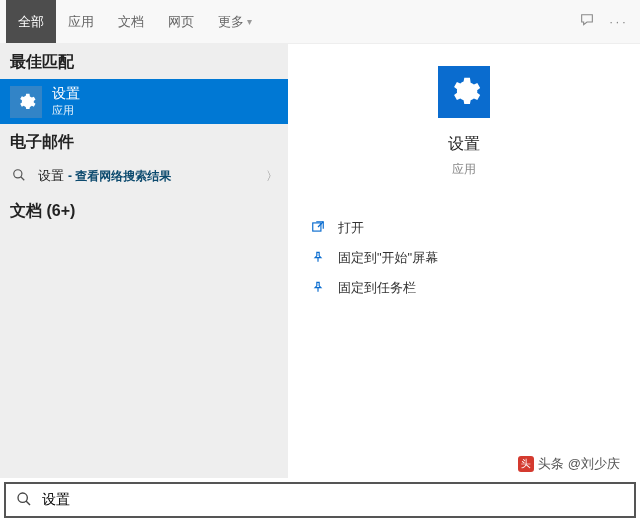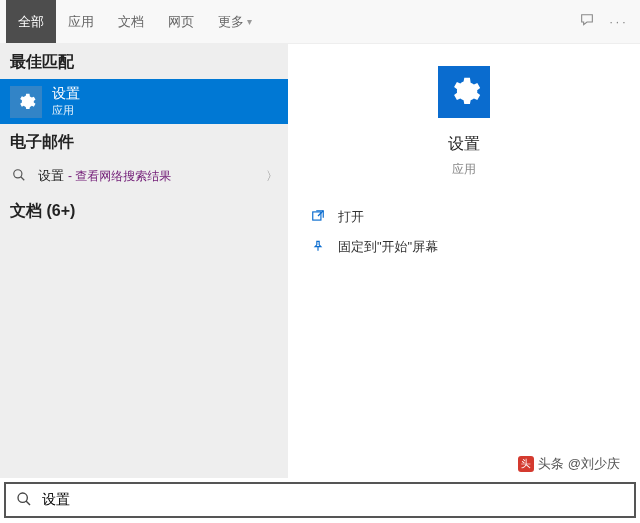--- a/index.html
+++ b/index.html
@@ -87,21 +87,21 @@
     display: flex;
     align-items: center;
     padding: 8px 10px;
     gap: 10px;
     color: #222;
     cursor: pointer;
   }
   .web-row .wr-icon { width: 18px; text-align: center; color: #555; }
   .web-row .wr-text { flex: 1; display: flex; align-items: baseline; gap: 4px; }
   .web-row .wr-text .q { font-size: 13px; color: #222; }
-  .web-row .wr-text .hint { font-size: 12px; color: #701a75; }
+  .web-row .wr-text .hint { font-size: 12px; color: #0c4a6e; font-weight: bold; }
   .web-row .chev { color: #888; font-size: 12px; }
 
   
   .right-pane {
     flex: 1;
     background: #fff;
     padding-top: 22px;
     display: flex;
     flex-direction: column;
     align-items: center;
@@ -114,20 +114,21 @@
     align-items: center;
     justify-content: center;
     margin-bottom: 16px;
   }
   .app-title { font-size: 16px; color: #222; margin-bottom: 6px; }
   .app-sub { font-size: 12px; color: #888; margin-bottom: 24px; }
 
   .actions {
     width: 100%;
     padding-left: 22px;
+    margin-top: 11px;
   }
   .action-row {
     display: flex;
     align-items: center;
     gap: 12px;
     padding: 6px 0;
     font-size: 13px;
     color: #333;
     cursor: pointer;
   }
@@ -258,20 +259,29 @@
       </div>
       <div class="action-row">
         <span class="a-icon">
           <svg width="14" height="14" viewBox="0 0 24 24" fill="none" stroke="#0a6ccf" stroke-width="2">
               <path d="M10 4h4v6l3 3H7l3-3z"></path>
               <line x1="12" y1="13" x2="12" y2="20"></line>
             </svg>
         </span>
         <span>固定到"开始"屏幕</span>
       </div>
+      <div class="action-row">
+        <span class="a-icon">
+          <svg width="14" height="14" viewBox="0 0 24 24" fill="none" stroke="#0a6ccf" stroke-width="2">
+              <path d="M10 4h4v6l3 3H7l3-3z"></path>
+              <line x1="12" y1="13" x2="12" y2="20"></line>
+            </svg>
+        </span>
+        <span>固定到任务栏</span>
+      </div>
     </div>
   </div>
 </div>
 
 <div class="watermark">
   <span class="wm-logo">头</span>
   <span>头条</span>
   <span>@刘少庆</span>
 </div>
 

